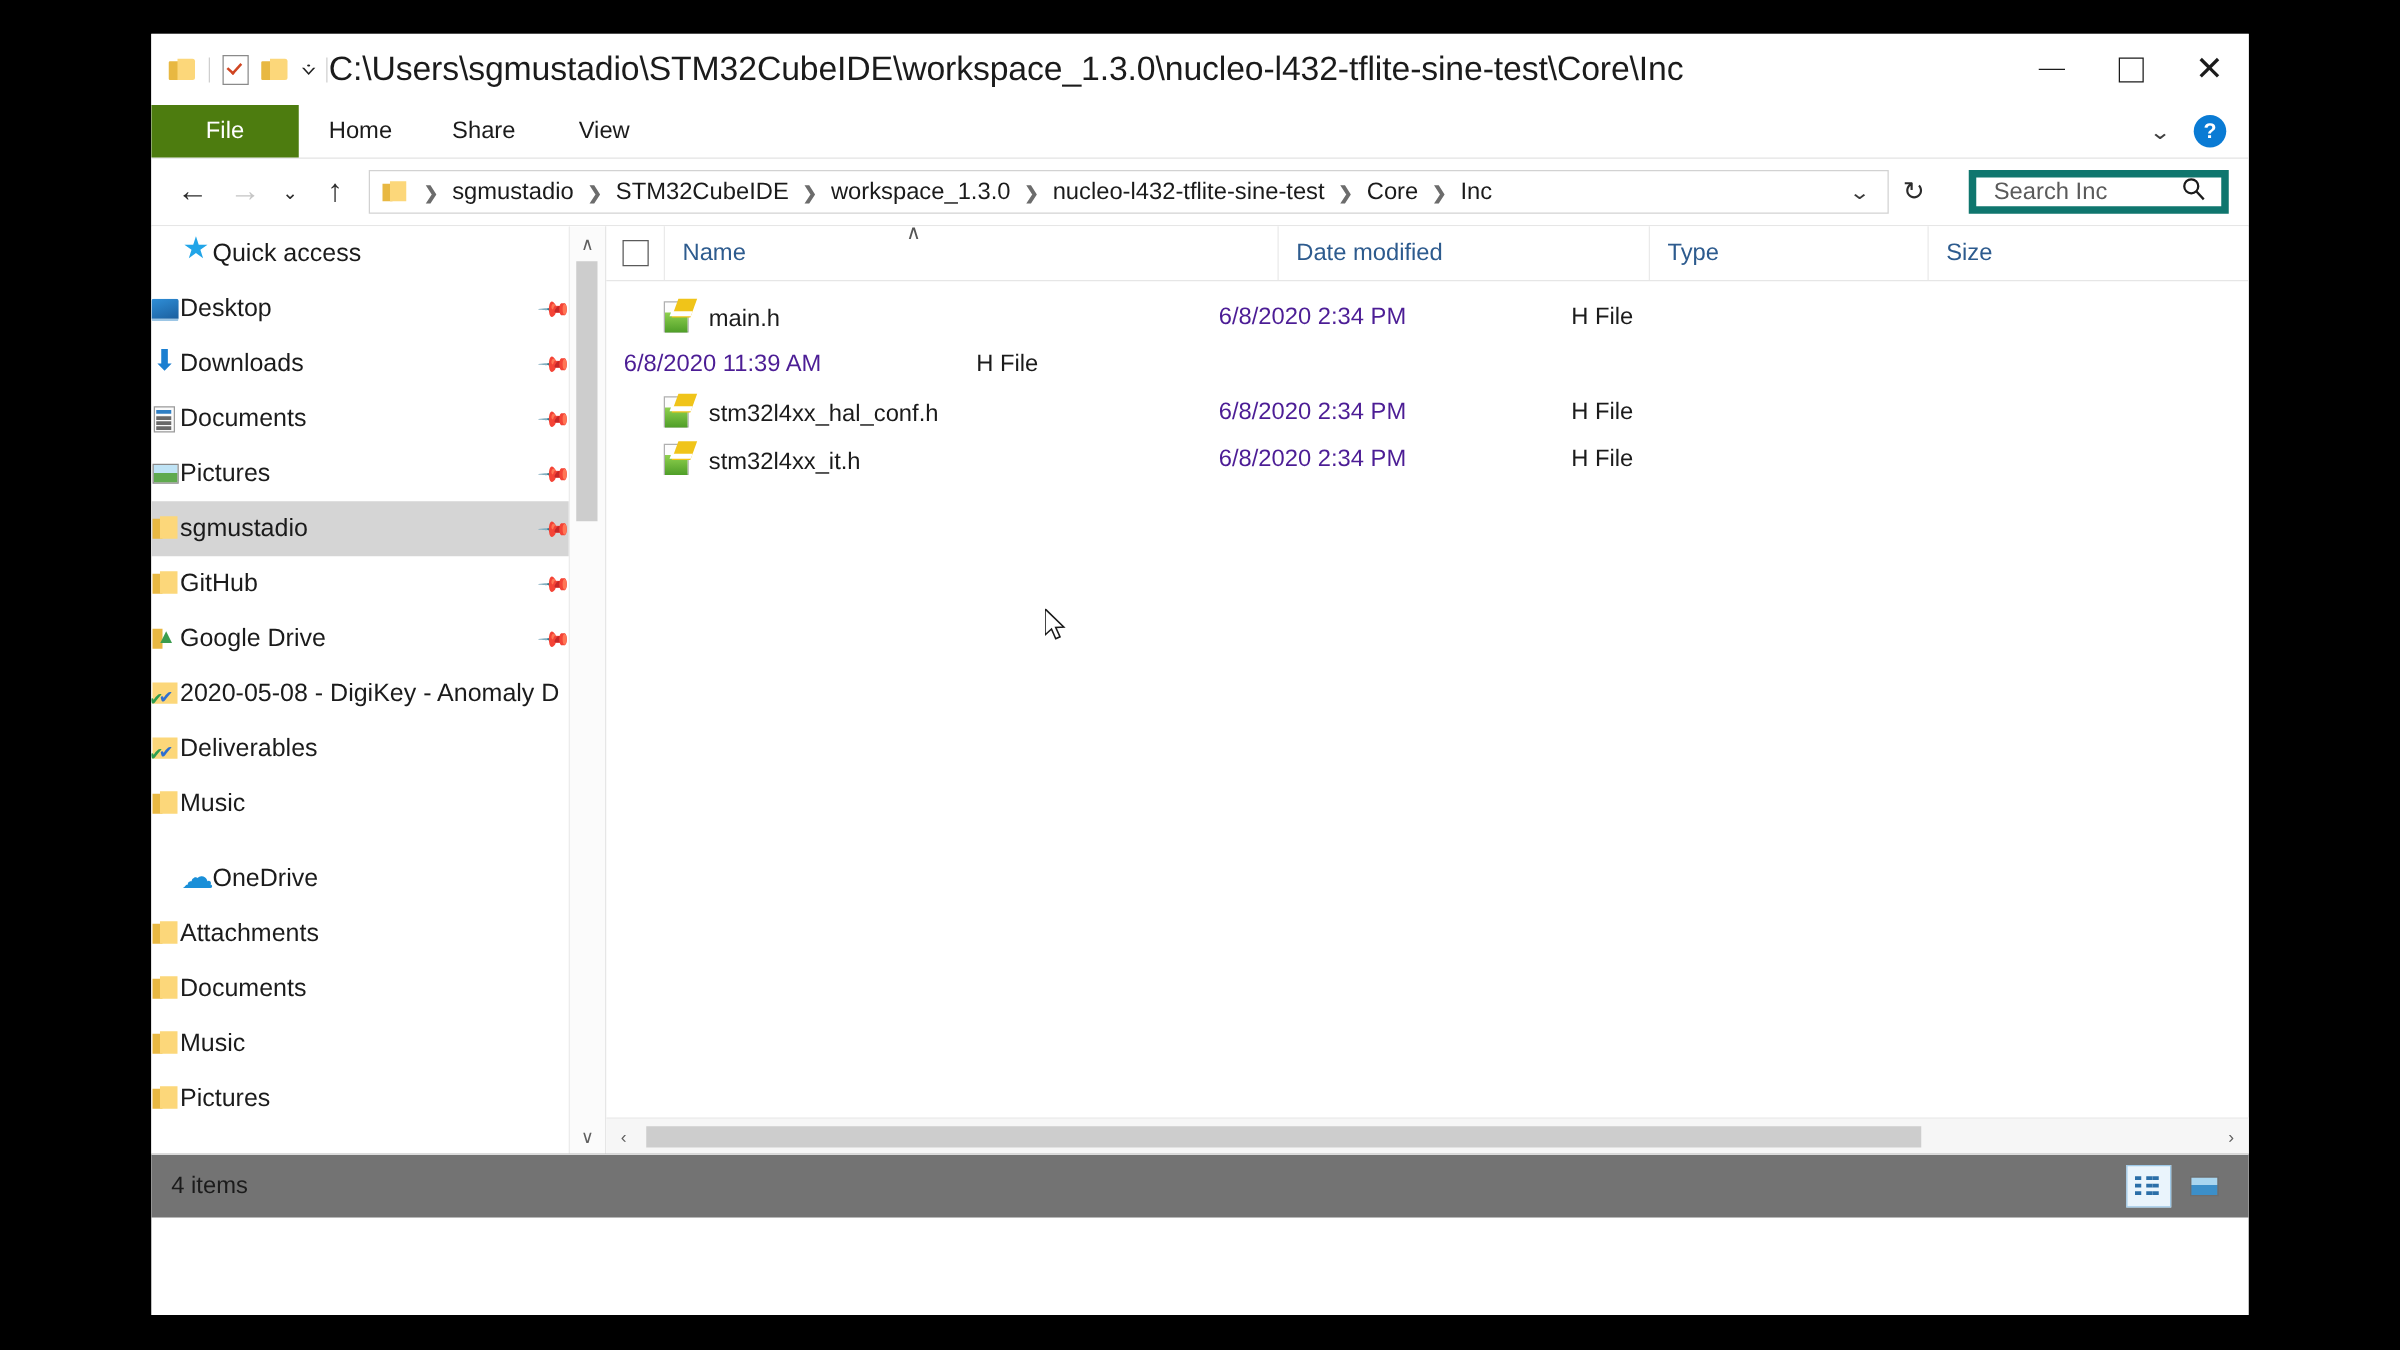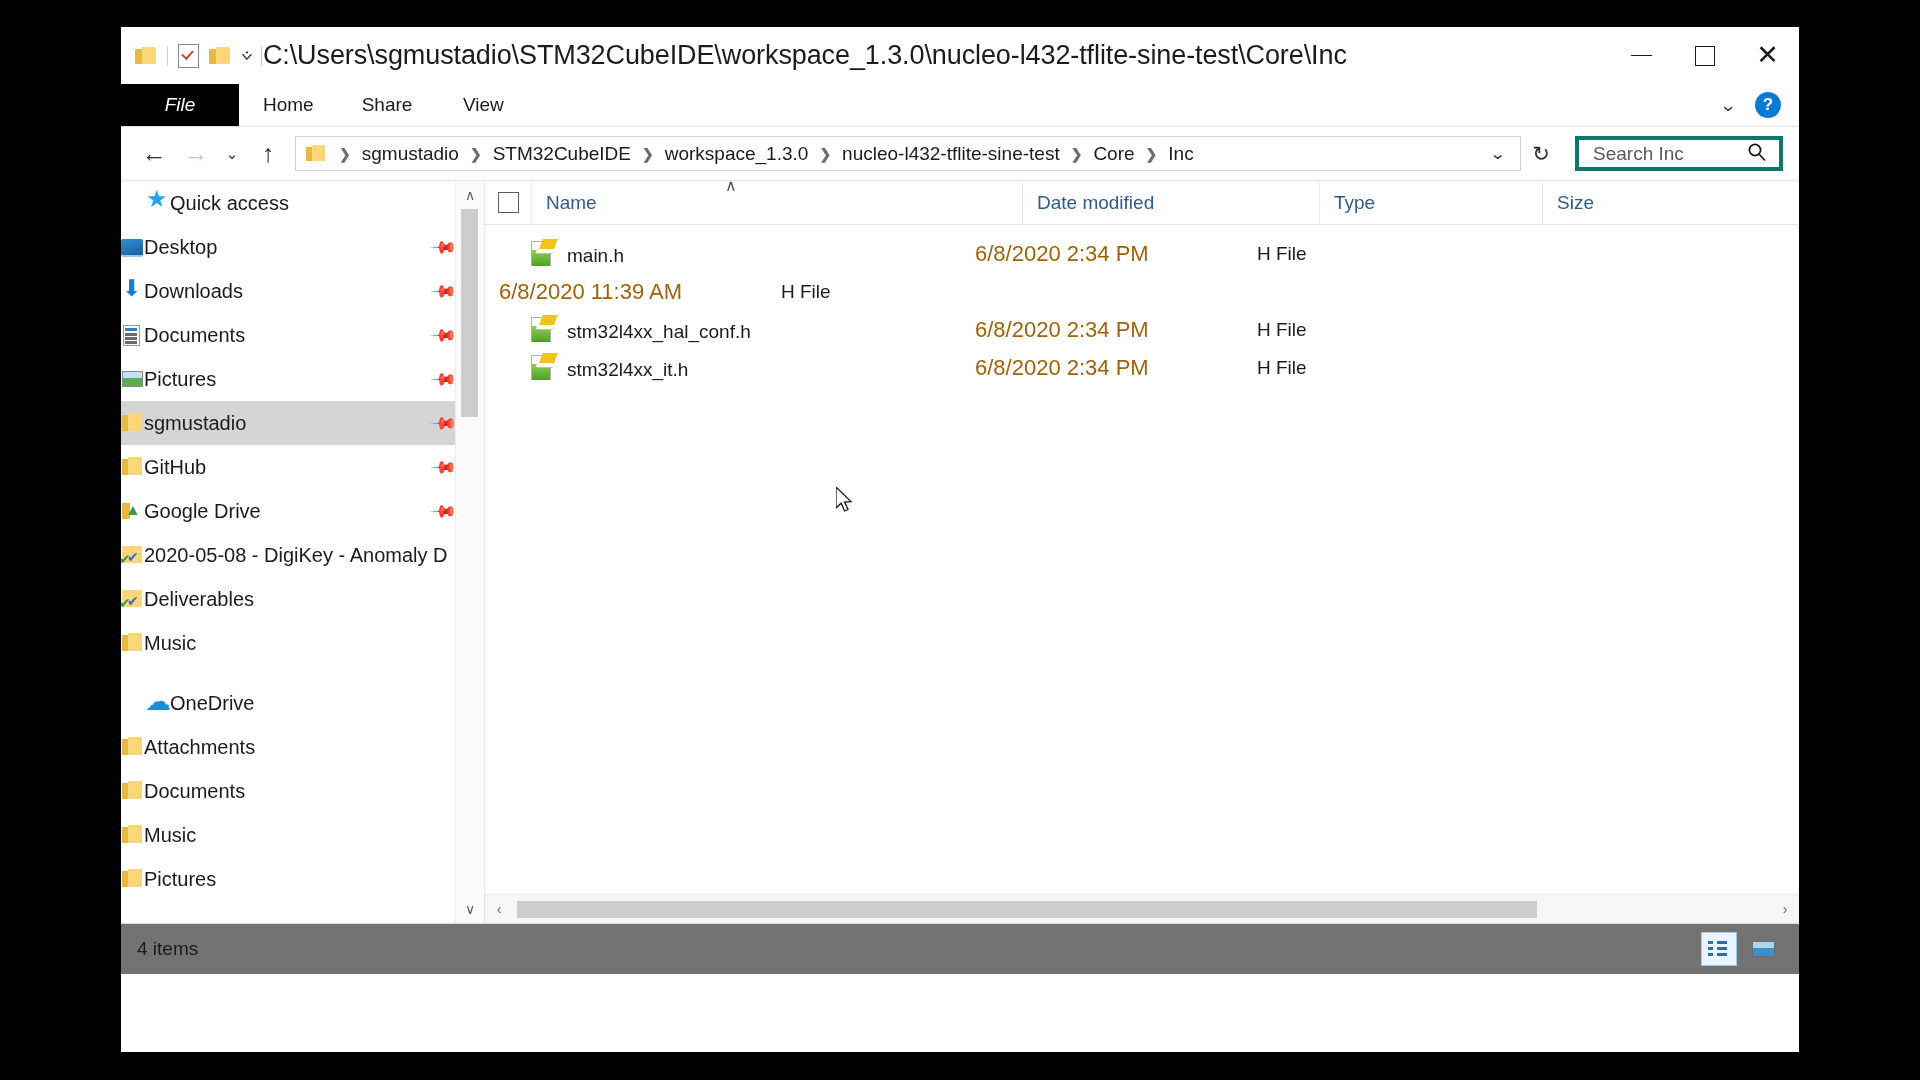--- a/index.html
+++ b/index.html
@@ -145,24 +145,23 @@
   .tab {
     display: flex;
     align-items: center;
     justify-content: center;
     font-size: 19px;
     color: #1b1b1b;
     padding: 0 24px;
     min-width: 46px;
   }
   .tab-file {
-    background: #000000;
+    background: #4d7c0f;
     color: #ffffff;
     padding: 0 36px;
-    font-style: italic;
   }
   .ribbon-right {
     position: absolute;
     right: 18px;
     top: 0;
     height: 42px;
     display: flex;
     align-items: center;
     gap: 20px;
   }
@@ -259,22 +258,22 @@
     width: 40px;
     display: flex;
     align-items: center;
     justify-content: center;
     font-size: 21px;
     color: #2b2b2b;
   }
   .searchbox {
     width: 208px;
     height: 35px;
-    border: 4px solid #0f766e;
-    margin-left: 14px;
+    border: 6px solid #0f766e;
+    margin-left: 24px;
     display: flex;
     align-items: center;
     justify-content: space-between;
     padding: 0 12px 0 14px;
     box-sizing: border-box;
     flex: none;
   }
   .search-ph {
     font-size: 19px;
     color: #5a5a5a;
@@ -544,22 +543,22 @@
     background: #fff;
   }
   .cell-text {
     font-size: 19px;
     color: #1b1b1b;
     margin-left: 12px;
     white-space: nowrap;
   }
   .cell-date {
     width: 282px;
-    font-size: 22px;
-    color: #a16207;
+    font-size: 19px;
+    color: #4c1d95;
     padding-left: 14px;
     box-sizing: border-box;
   }
   .cell-type {
     width: 208px;
     font-size: 19px;
     color: #1b1b1b;
     padding-left: 14px;
     box-sizing: border-box;
   }

